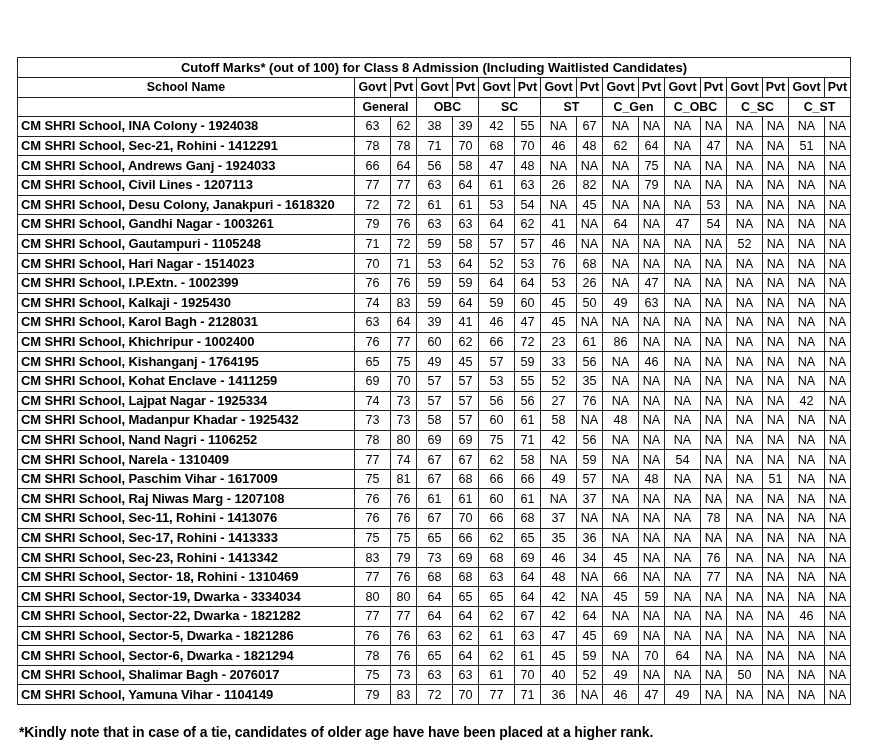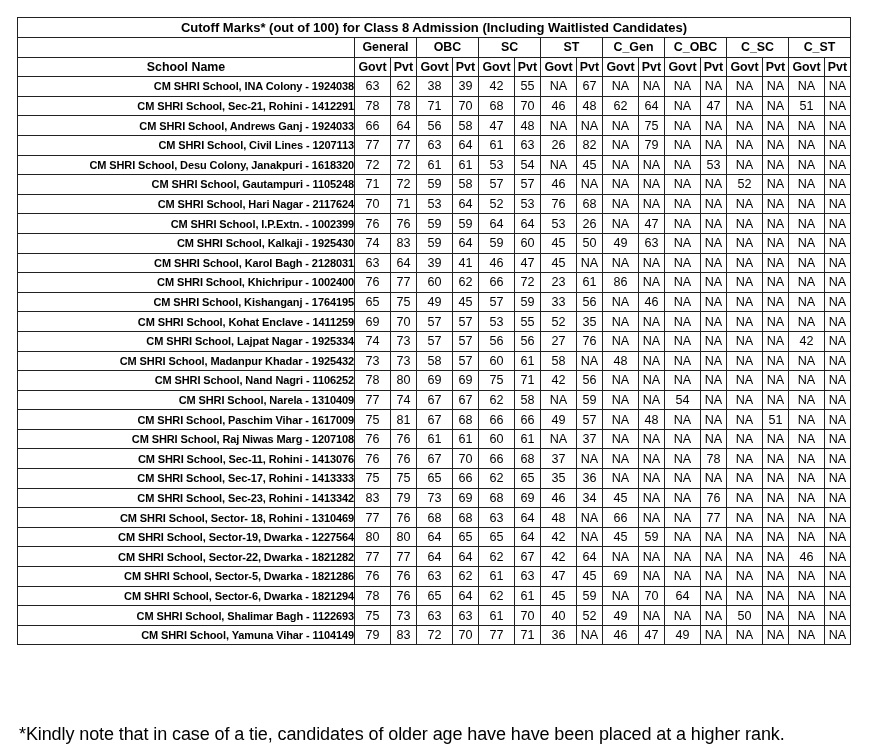--- a/index.html
+++ b/index.html
@@ -1,30 +1,30 @@
 <!DOCTYPE html>
 <html><head>
 <meta charset="utf-8">
 <style>
   html, body { margin: 0; padding: 0; background: #ffffff; }
   body { width: 872px; height: 752px; position: relative; overflow: hidden;
          font-family: "Liberation Sans", sans-serif; color: #000; }
   #sheet { position: absolute; left: 17px; top: 17px; }
-  table { border-collapse: collapse; table-layout: fixed; width: 800px; }
+  table { border-collapse: collapse; table-layout: fixed; width: 800px; margin-top: 40px; }
   td, th { border: 1px solid #222; padding: 0; font-size: 12.4px; height: 18.6px; line-height: 18px;
            text-align: center; white-space: nowrap; overflow: hidden; }
   th { font-weight: bold; }
   .title { font-size: 13px; height: 19px; }
-  .school { text-align: right; padding-left: 3px; font-weight: bold; font-size: 11px; letter-spacing: -0.1px; }
+  .school { text-align: left; padding-left: 3px; font-weight: bold; font-size: 13px; letter-spacing: -0.1px; }
   .val { font-weight: normal; font-size: 12.6px; }
   .hdr-name { vertical-align: bottom; }
   col.c-name { width: 337px; }
   col.c-govt { width: 36px; }
   col.c-pvt { width: 26px; }
-  #note { position: absolute; left: 19px; top: 724px; font-size: 18px; font-weight: normal; letter-spacing: -0.1px; }
+  #note { position: absolute; left: 19px; top: 724px; font-size: 14px; font-weight: bold; letter-spacing: -0.1px; }
 </style>
 </head>
 <body>
 
 <div id="sheet">
   <table>
     <colgroup id="cols">
         <col class="c-name">
         <col class="c-govt">
         <col class="c-pvt">
@@ -40,50 +40,50 @@
         <col class="c-pvt">
         <col class="c-govt">
         <col class="c-pvt">
         <col class="c-govt">
         <col class="c-pvt">
       </colgroup>
     <thead>
       <tr>
         <th colspan="17" class="title">Cutoff Marks* (out of 100) for Class 8 Admission (Including Waitlisted Candidates)</th>
       </tr>
+      <tr id="sub-row">
+        <th>School Name</th>
+      <th>Govt</th>
+          <th>Pvt</th>
+          <th>Govt</th>
+          <th>Pvt</th>
+          <th>Govt</th>
+          <th>Pvt</th>
+          <th>Govt</th>
+          <th>Pvt</th>
+          <th>Govt</th>
+          <th>Pvt</th>
+          <th>Govt</th>
+          <th>Pvt</th>
+          <th>Govt</th>
+          <th>Pvt</th>
+          <th>Govt</th>
+          <th>Pvt</th>
+        </tr>
       <tr id="group-row">
         <th class="hdr-name"></th>
       <th colspan="2">General</th>
           <th colspan="2">OBC</th>
           <th colspan="2">SC</th>
           <th colspan="2">ST</th>
           <th colspan="2">C_Gen</th>
           <th colspan="2">C_OBC</th>
           <th colspan="2">C_SC</th>
           <th colspan="2">C_ST</th>
         </tr>
-      <tr id="sub-row">
-        <th>School Name</th>
-      <th>Govt</th>
-          <th>Pvt</th>
-          <th>Govt</th>
-          <th>Pvt</th>
-          <th>Govt</th>
-          <th>Pvt</th>
-          <th>Govt</th>
-          <th>Pvt</th>
-          <th>Govt</th>
-          <th>Pvt</th>
-          <th>Govt</th>
-          <th>Pvt</th>
-          <th>Govt</th>
-          <th>Pvt</th>
-          <th>Govt</th>
-          <th>Pvt</th>
-        </tr>
     </thead>
     <tbody id="tbody">
         <tr>
           <td class="school">CM SHRI School,  INA Colony - 1924038</td>
           <td class="val">63</td>
           <td class="val">62</td>
           <td class="val">38</td>
           <td class="val">39</td>
           <td class="val">42</td>
           <td class="val">55</td>
@@ -168,40 +168,59 @@
           <td class="val">NA</td>
           <td class="val">NA</td>
           <td class="val">NA</td>
           <td class="val">53</td>
           <td class="val">NA</td>
           <td class="val">NA</td>
           <td class="val">NA</td>
           <td class="val">NA</td>
         </tr>
         <tr>
+          <td class="school">CM SHRI School, Gandhi Nagar - 1003261</td>
+          <td class="val">79</td>
+          <td class="val">76</td>
+          <td class="val">63</td>
+          <td class="val">63</td>
+          <td class="val">64</td>
+          <td class="val">62</td>
+          <td class="val">41</td>
+          <td class="val">NA</td>
+          <td class="val">64</td>
+          <td class="val">NA</td>
+          <td class="val">47</td>
+          <td class="val">54</td>
+          <td class="val">NA</td>
+          <td class="val">NA</td>
+          <td class="val">NA</td>
+          <td class="val">NA</td>
+        </tr>
+        <tr>
           <td class="school">CM SHRI School, Gautampuri - 1105248</td>
           <td class="val">71</td>
           <td class="val">72</td>
           <td class="val">59</td>
           <td class="val">58</td>
           <td class="val">57</td>
           <td class="val">57</td>
           <td class="val">46</td>
           <td class="val">NA</td>
           <td class="val">NA</td>
           <td class="val">NA</td>
           <td class="val">NA</td>
           <td class="val">NA</td>
           <td class="val">52</td>
           <td class="val">NA</td>
           <td class="val">NA</td>
           <td class="val">NA</td>
         </tr>
         <tr>
-          <td class="school">CM SHRI School, Hari Nagar - 2117624</td>
+          <td class="school">CM SHRI School, Hari Nagar - 1514023</td>
           <td class="val">70</td>
           <td class="val">71</td>
           <td class="val">53</td>
           <td class="val">64</td>
           <td class="val">52</td>
           <td class="val">53</td>
           <td class="val">76</td>
           <td class="val">68</td>
           <td class="val">NA</td>
           <td class="val">NA</td>
@@ -510,21 +529,21 @@
           <td class="val">66</td>
           <td class="val">NA</td>
           <td class="val">NA</td>
           <td class="val">77</td>
           <td class="val">NA</td>
           <td class="val">NA</td>
           <td class="val">NA</td>
           <td class="val">NA</td>
         </tr>
         <tr>
-          <td class="school">CM SHRI School, Sector-19,  Dwarka - 1227564</td>
+          <td class="school">CM SHRI School, Sector-19,  Dwarka - 3334034</td>
           <td class="val">80</td>
           <td class="val">80</td>
           <td class="val">64</td>
           <td class="val">65</td>
           <td class="val">65</td>
           <td class="val">64</td>
           <td class="val">42</td>
           <td class="val">NA</td>
           <td class="val">45</td>
           <td class="val">59</td>
@@ -586,21 +605,21 @@
           <td class="val">NA</td>
           <td class="val">70</td>
           <td class="val">64</td>
           <td class="val">NA</td>
           <td class="val">NA</td>
           <td class="val">NA</td>
           <td class="val">NA</td>
           <td class="val">NA</td>
         </tr>
         <tr>
-          <td class="school">CM SHRI School, Shalimar Bagh - 1122693</td>
+          <td class="school">CM SHRI School, Shalimar Bagh - 2076017</td>
           <td class="val">75</td>
           <td class="val">73</td>
           <td class="val">63</td>
           <td class="val">63</td>
           <td class="val">61</td>
           <td class="val">70</td>
           <td class="val">40</td>
           <td class="val">52</td>
           <td class="val">49</td>
           <td class="val">NA</td>

